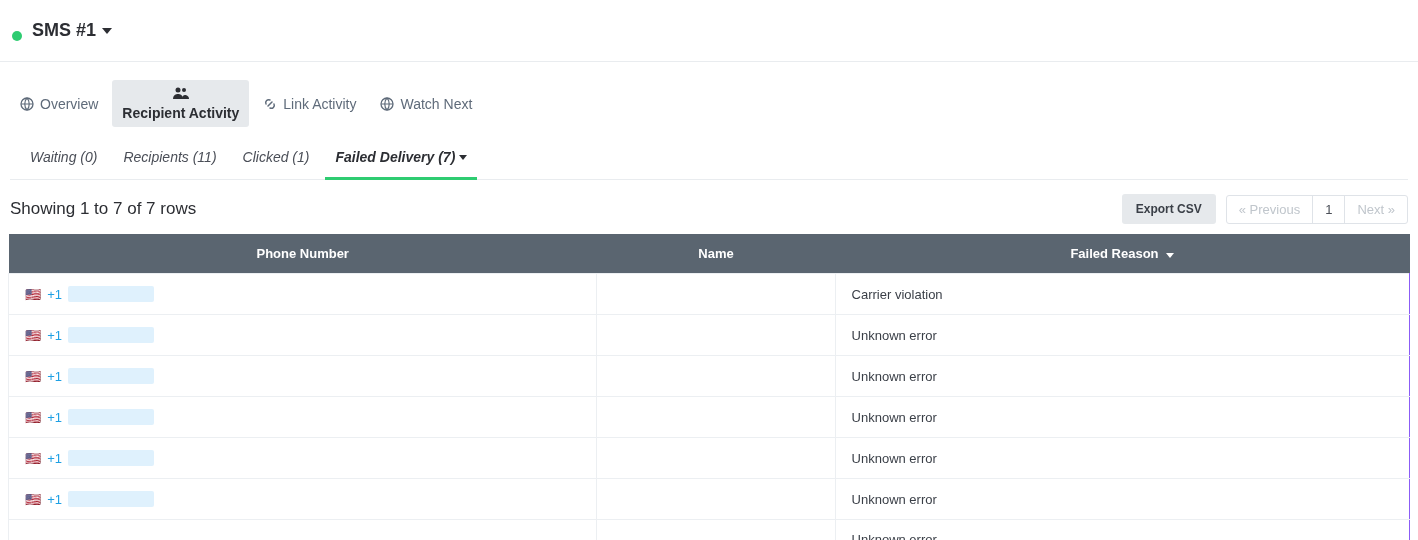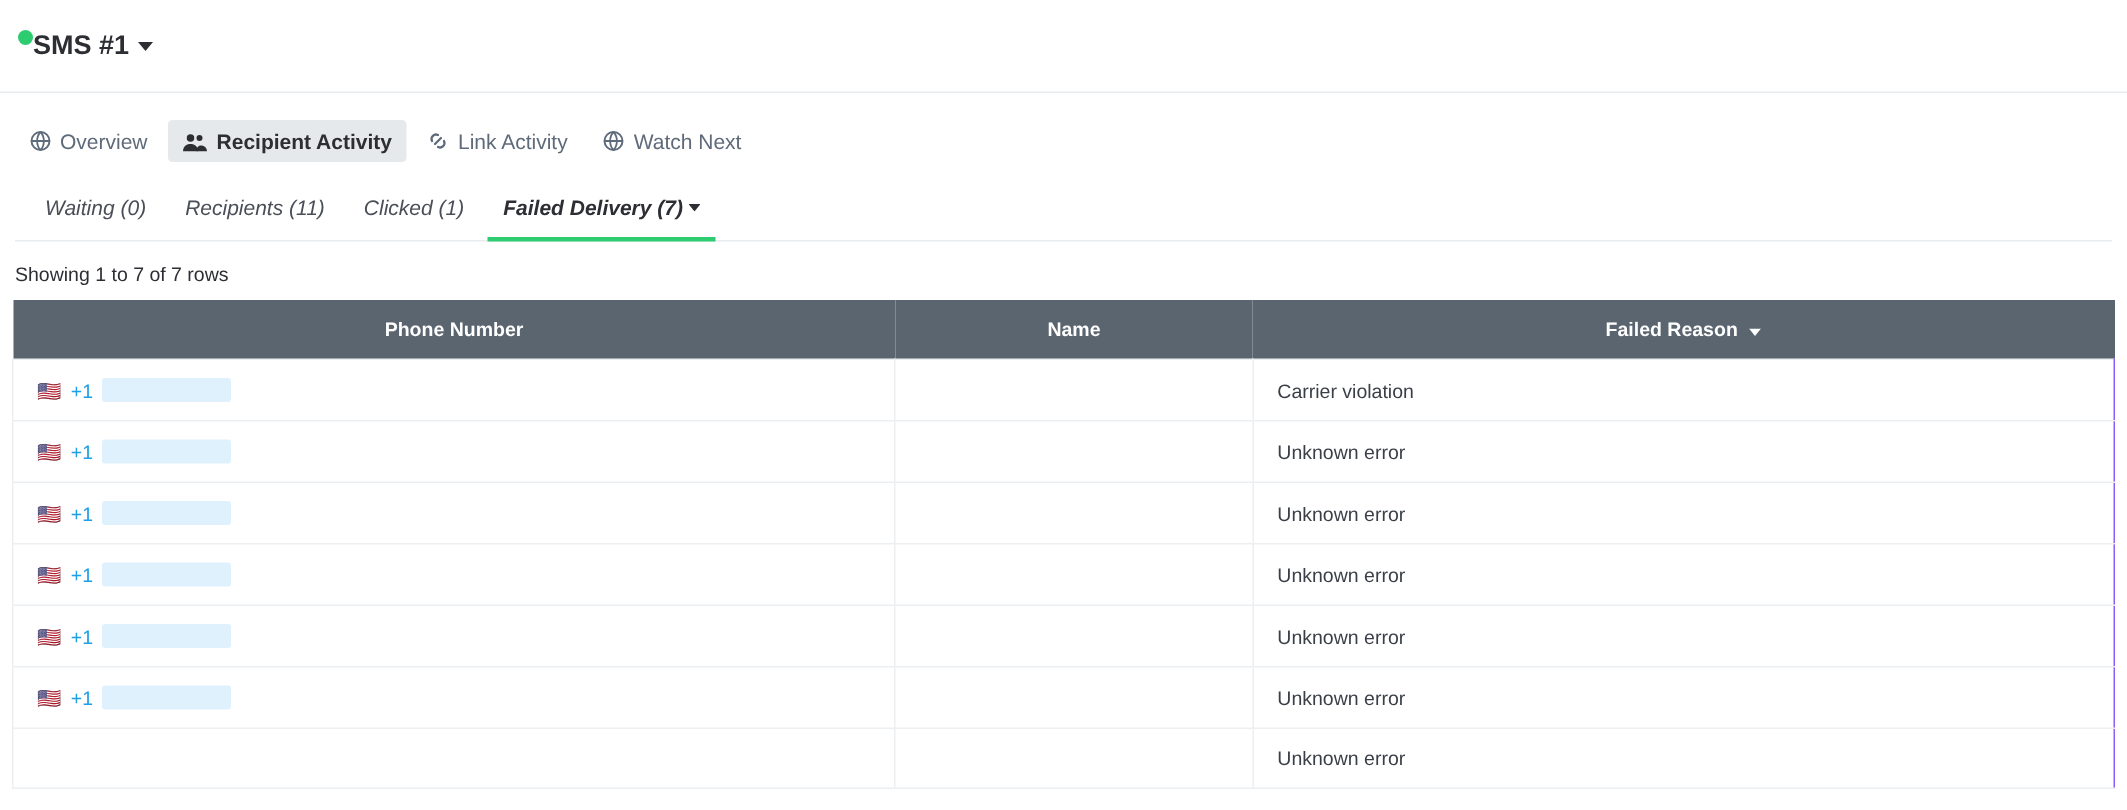--- a/index.html
+++ b/index.html
@@ -1,37 +1,37 @@
 <!DOCTYPE html>
 <html><head>
 <meta charset="utf-8">
 <style>
 * { box-sizing: border-box; margin: 0; padding: 0; }
 body { font-family: -apple-system, BlinkMacSystemFont, "Segoe UI", Helvetica, Arial, sans-serif; font-size: 14px; color: #212529; background: #fff; }
 .header { display: flex; align-items: center; justify-content: space-between; padding: 0 12px; height: 62px; border-bottom: 1px solid #e9ecef; }
-.header-left { display: flex; align-items: flex-start; }
+.header-left { display: flex; align-items: flex-end; gap: 10px; }
 .status-dot { width: 10px; height: 10px; border-radius: 50%; background: #2ecc71; }
 .page-title { font-size: 18px; font-weight: 700; color: #2c2e33; display: flex; align-items: center; gap: 6px; }
 .caret-down { display:inline-block; }
 .header-right { display: flex; align-items: center; gap: 28px; height:100%; }
 .header-link { display: flex; align-items: center; gap: 8px; color: #5f6b7a; font-size: 16px; cursor: pointer; height:100%; padding: 0 2px; }
 .header-link.active { color: #2c2e33; border-bottom: 3px solid #2ecc71; }
 .icon-svg { flex-shrink: 0; }
 
 .nav-tabs { display: flex; align-items: center; gap: 4px; padding: 18px 10px 10px 10px; }
 .nav-tab { display: flex; align-items: center; gap: 6px; padding: 6px 10px; border-radius: 3px; color: #5f6b7a; font-size: 14px; cursor: pointer; }
-.nav-tab.active { background: #e6e9ec; color: #2c2e33; font-weight: 600; }
+.nav-tab.active { background: #e6e9ec; color: #2c2e33; font-weight: 600; flex-direction: column; }
 
 .sub-tabs { display: flex; align-items: center; gap: 6px; padding: 0 10px; border-bottom: 1px solid #e9ecef; margin: 0 10px; font-style: italic; }
 .sub-tab { padding: 12px 10px 14px 10px; font-size: 14px; color: #4a4e57; cursor: pointer; position: relative; display:flex; align-items:center; gap:4px; }
 .sub-tab.active { font-weight: 700; color: #2c2e33; }
 .sub-tab.active::after { content:""; position:absolute; left:0; right:0; bottom:-1px; height:3px; background:#2ecc71; }
 
 .toolbar { display: flex; align-items: center; justify-content: space-between; padding: 14px 10px 10px 10px; margin: 0 0px; }
-.showing-text { color: #2c2e33; font-size: 13px; }
+.showing-text { color: #2c2e33; font-size: 17px; }
 .tool-right { display:flex; align-items:center; gap:10px; }
 .btn-export { background:#e6e9ec; border:none; color:#3a3f47; font-size:12px; font-weight:600; padding:8px 14px; border-radius:3px; cursor:pointer; }
 .pager { display:flex; align-items:center; border:1px solid #dfe3e8; border-radius:3px; overflow:hidden; }
 .pager-item { padding:6px 12px; font-size:13px; color:#adb5bd; border-left:1px solid #dfe3e8; }
 .pager-item:first-child { border-left:none; }
 .pager-item.current { color:#4a4e57; }
 .pager-item.disabled { color:#c0c6cc; }
 
 .table-wrap { padding:0 8px; }
 table { width:100%; border-collapse: collapse; }
@@ -108,20 +108,28 @@
   <div class="sub-tab active">
     <span>Failed Delivery (7)</span>
     <svg class="icon-svg" width="8" height="5" viewBox="0 0 8 5">
         <path d="M0 0 L4 5 L8 0 Z" fill="#2c2e33"></path>
       </svg>
   </div>
 </div>
 
 <div class="toolbar">
   <div class="showing-text">Showing 1 to 7 of 7 rows</div>
+  <div class="tool-right">
+    <button class="btn-export">Export CSV</button>
+    <div class="pager">
+      <div class="pager-item disabled">« Previous</div>
+      <div class="pager-item current">1</div>
+      <div class="pager-item disabled">Next »</div>
+    </div>
+  </div>
 </div>
 
 <div class="table-wrap">
 <table>
   <colgroup>
         <col class="col-phone">
         <col class="col-name">
         <col class="col-reason">
       </colgroup>
   <thead>

